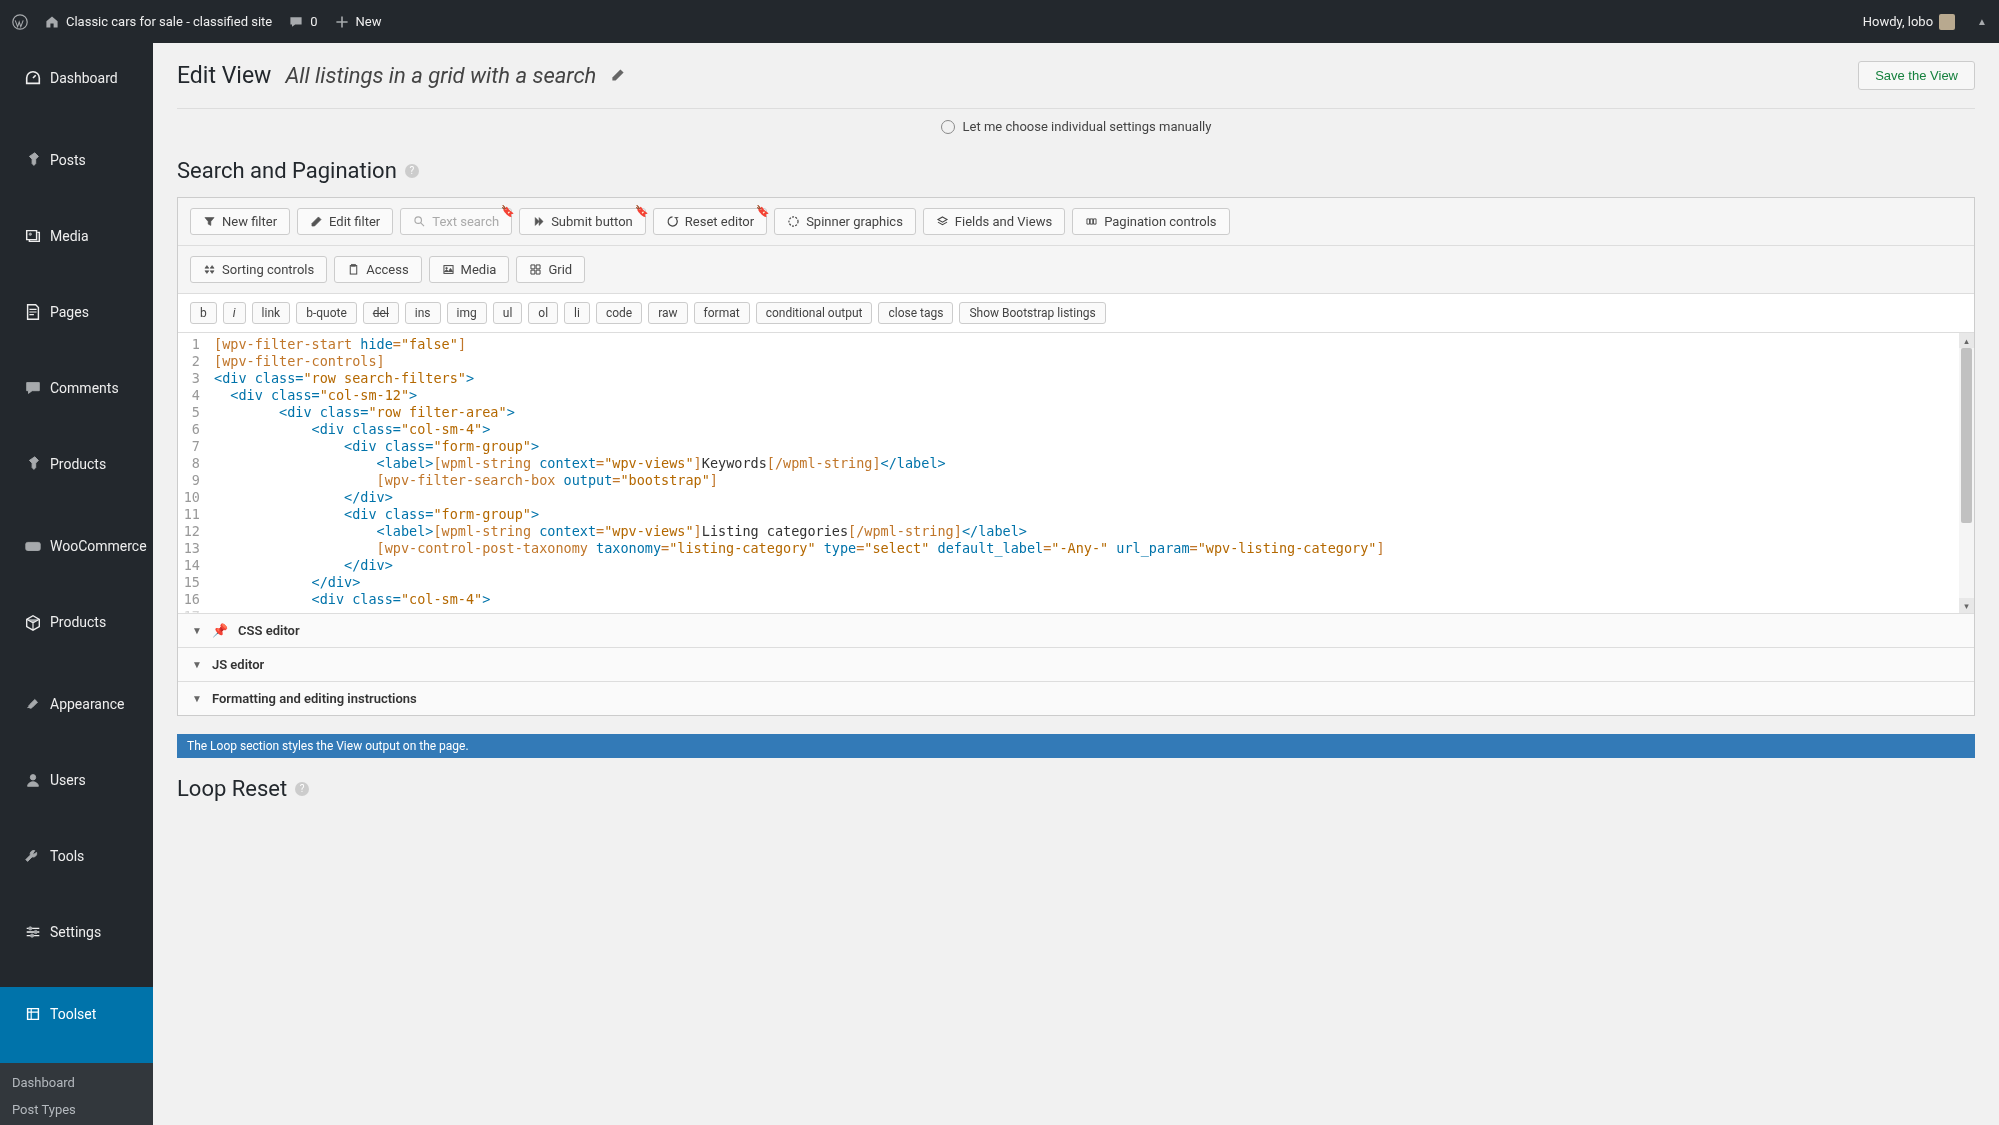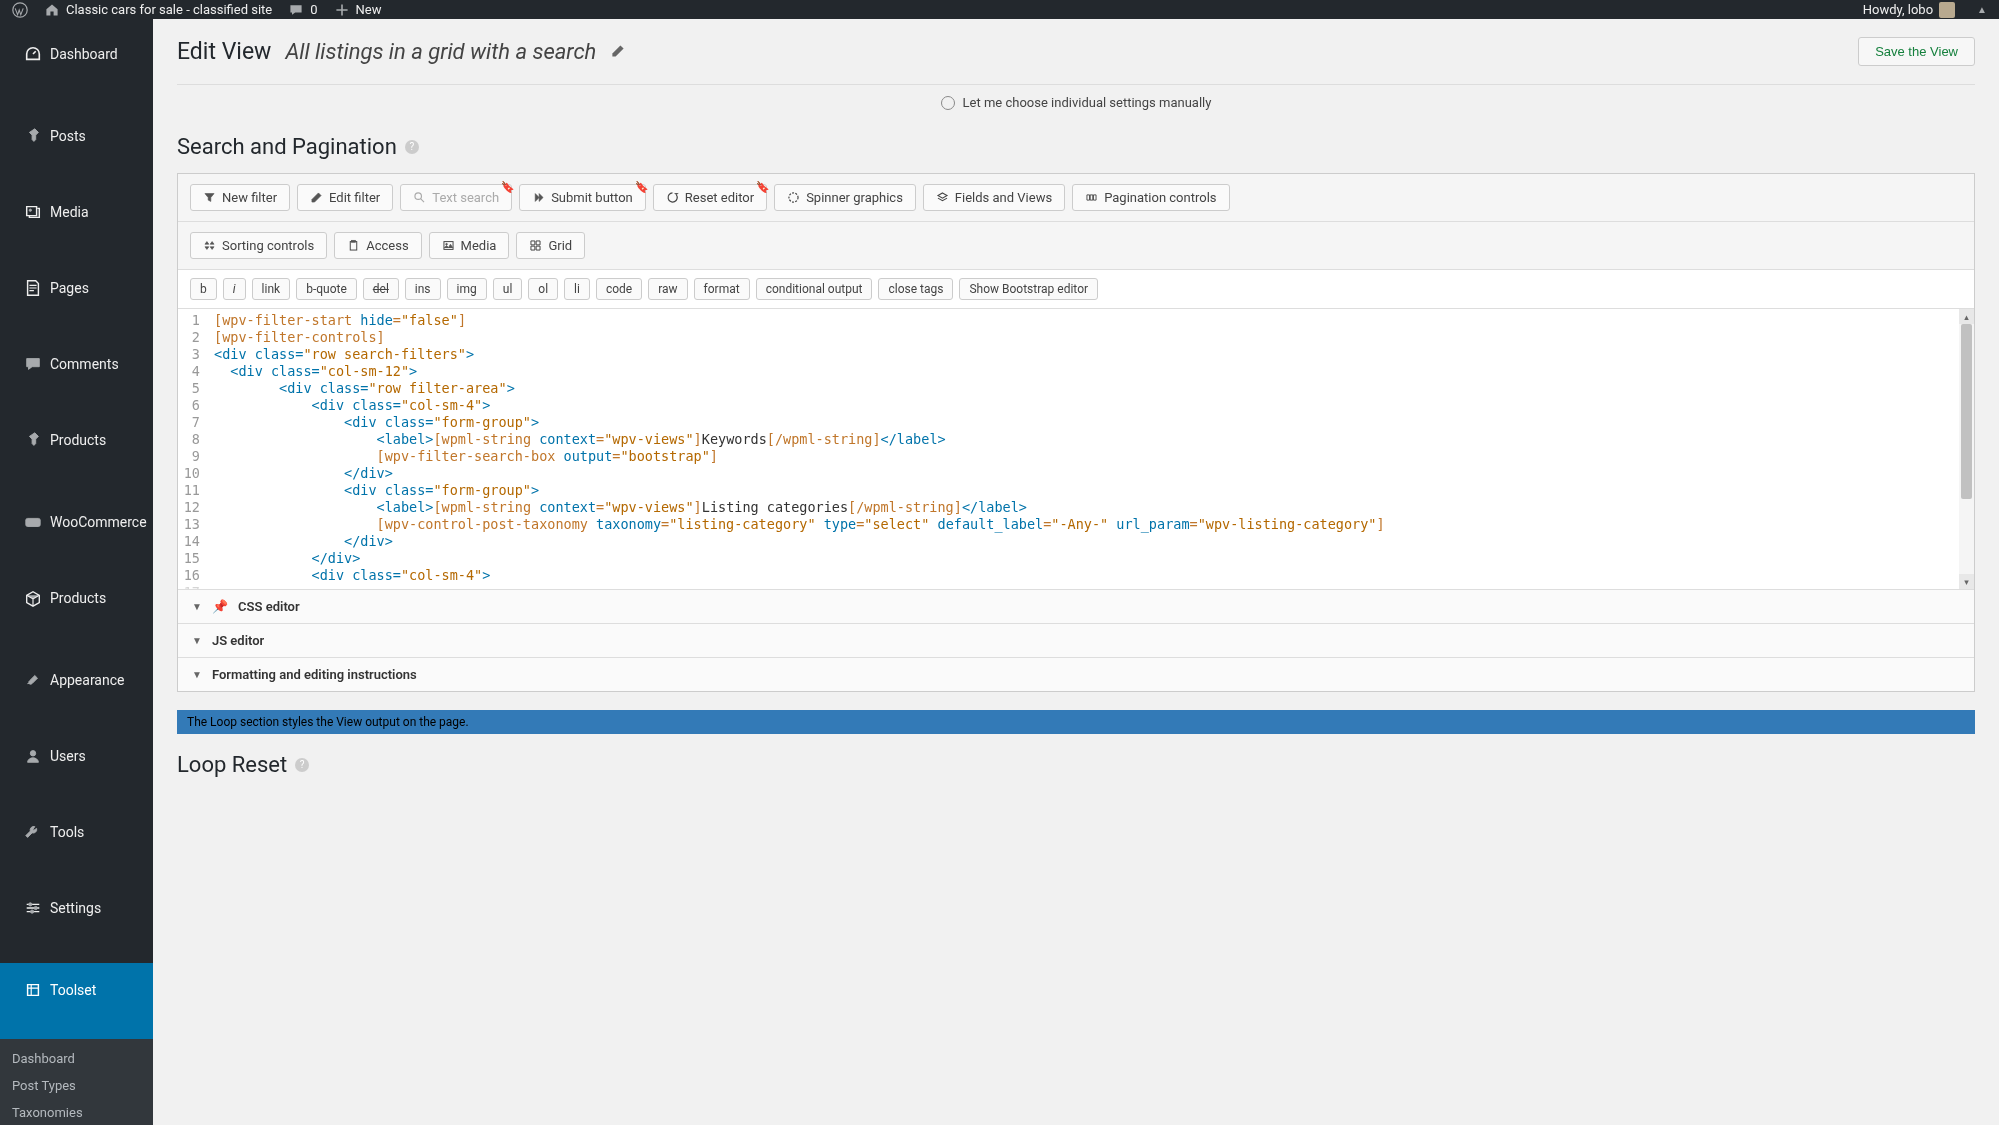--- a/index.html
+++ b/index.html
@@ -1,19 +1,19 @@
 <!DOCTYPE html>
 <html><head>
 <meta charset="utf-8">
 <style>
 * { margin: 0; padding: 0; box-sizing: border-box; }
 body { font-family: -apple-system, BlinkMacSystemFont, "Segoe UI", Roboto, sans-serif; font-size: 13px; color: #444; background: #f1f1f1; }
 
 
-.adminbar { height: 19px; background: #23282d; color: #ccc; display: flex; align-items: center; padding: 0 12px; justify-content: space-between; }
+.adminbar { height: 43px; background: #23282d; color: #ccc; display: flex; align-items: center; padding: 0 12px; justify-content: space-between; }
 .adminbar-left, .adminbar-right { display: flex; align-items: center; gap: 16px; }
 .adminbar-item { display: flex; align-items: center; gap: 6px; cursor: pointer; color: #eee; }
 .adminbar-item svg { width: 16px; height: 16px; fill: #a7aaad; }
 .adminbar .avatar { width: 16px; height: 16px; background: #b8a98f; border-radius: 2px; }
 .adminbar .toggle-arrow { font-size: 10px; color: #a7aaad; margin-left: 6px; }
 
 
 .layout { display: flex; min-height: calc(100vh - 31px); }
 
 
@@ -70,21 +70,21 @@
 .tk-str { color: #b46800; }
 .tk-plain { color: #333; }
 .tk-short { color: #c0762a; }
 
 
 .collap { border-top: 1px solid #ddd; padding: 9px 14px; background: #fafafa; display: flex; align-items: center; gap: 10px; cursor: pointer; font-weight: 600; color: #333; }
 .collap .caret { font-size: 10px; color: #666; }
 .pin-ic { color: #3a8f3a; font-size: 13px; }
 
 
-.info-bar { background: #337ab7; color: #000000; padding: 5px 10px; font-size: 12px; margin-top: 18px; }
+.info-bar { background: #337ab7; color: #ffffff; padding: 5px 10px; font-size: 12px; margin-top: 18px; }
 
 </style>
 </head>
 <body>
 
 <div class="adminbar">
   <div class="adminbar-left">
     <span class="adminbar-item">
       <svg viewBox="0 0 20 20">
           <circle cx="10" cy="10" r="9" fill="none" stroke="#a7aaad" stroke-width="1.5"></circle>
@@ -338,21 +338,21 @@
           <span class="qt-btn">ins</span>
           <span class="qt-btn">img</span>
           <span class="qt-btn">ul</span>
           <span class="qt-btn">ol</span>
           <span class="qt-btn">li</span>
           <span class="qt-btn">code</span>
           <span class="qt-btn">raw</span>
           <span class="qt-btn">format</span>
           <span class="qt-btn">conditional output</span>
           <span class="qt-btn">close tags</span>
-          <span class="qt-btn">Show Bootstrap editor</span>
+          <span class="qt-btn">Show Bootstrap listings</span>
         </div>
 
       <div class="code-wrap">
         <div class="code-editor">
           <div class="gutter" id="gutter">
               <div>1</div>
               <div>2</div>
               <div>3</div>
               <div>4</div>
               <div>5</div>

